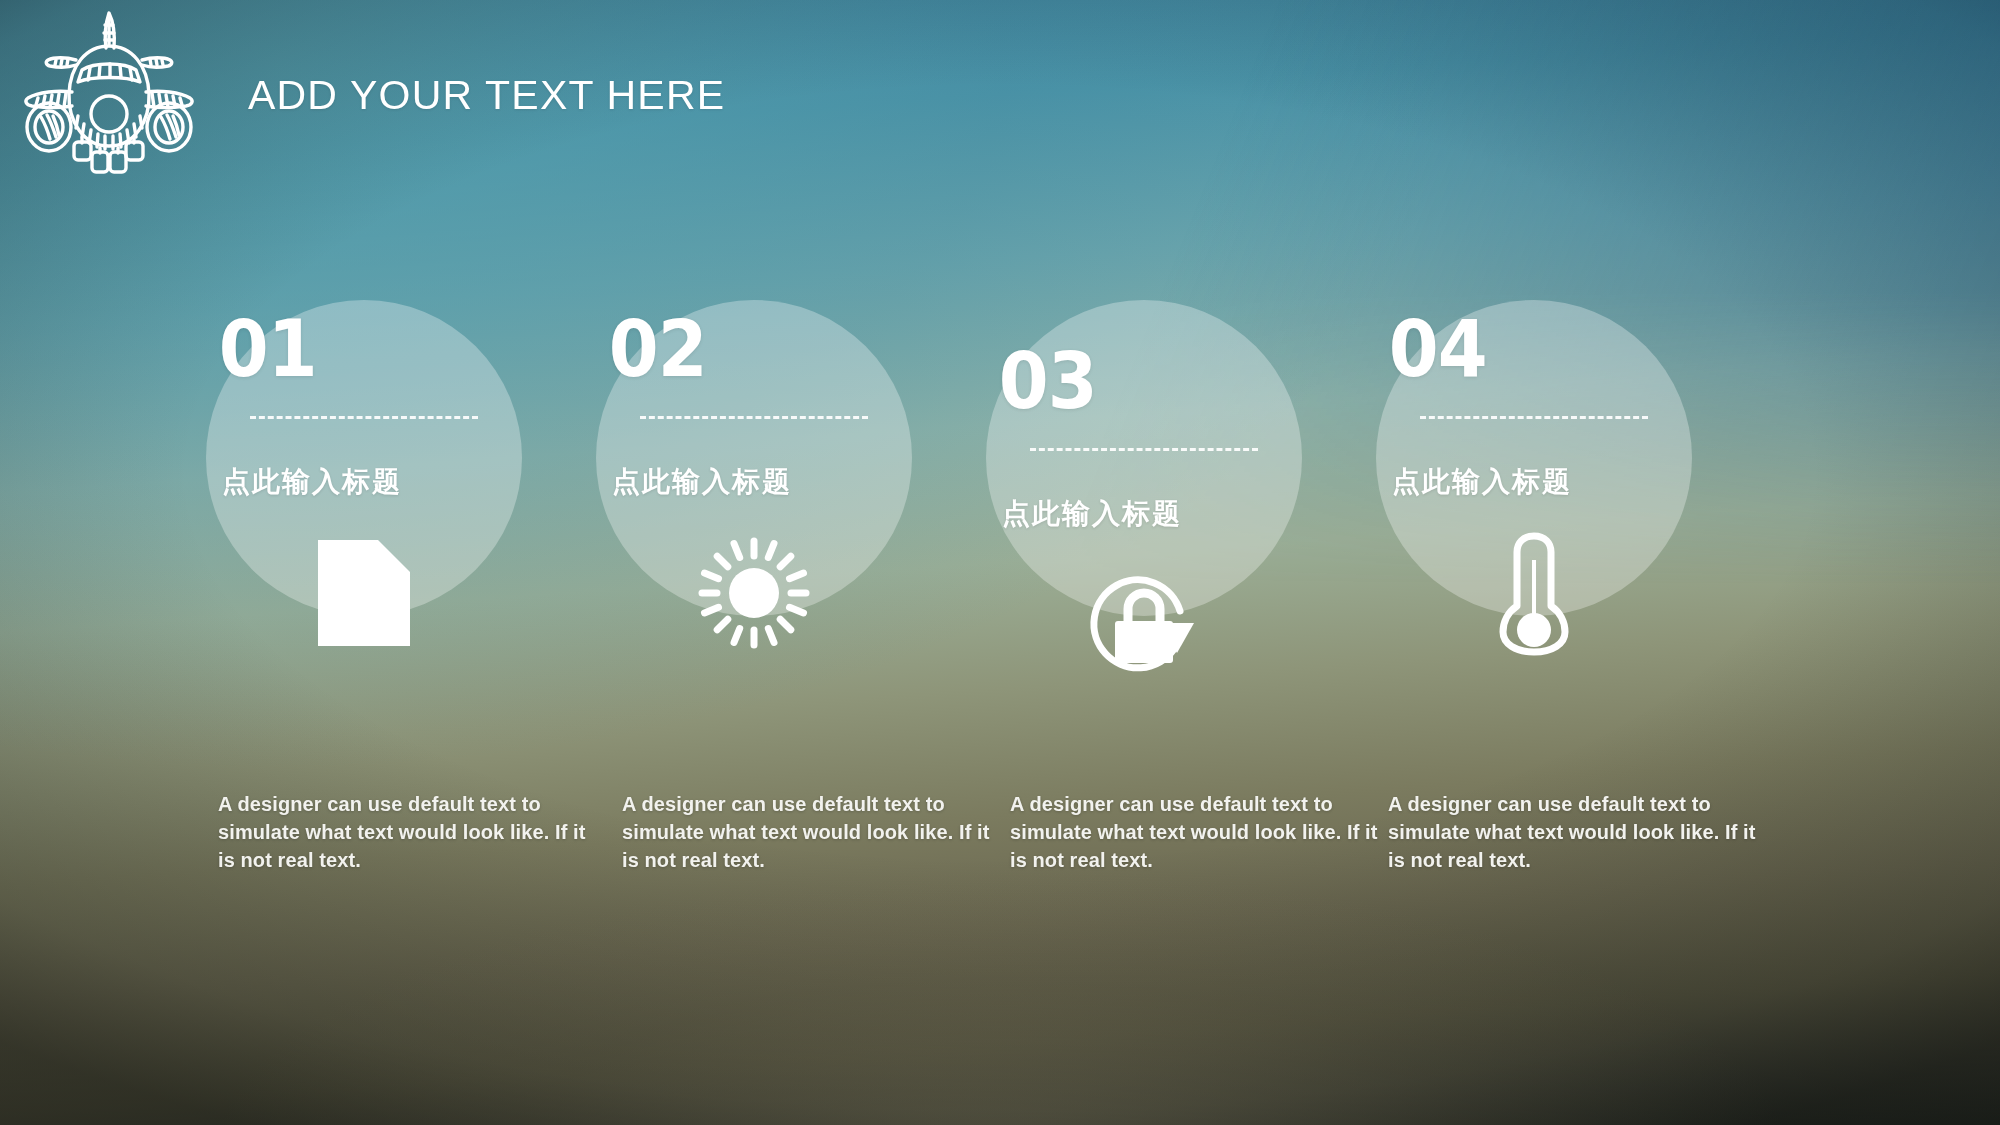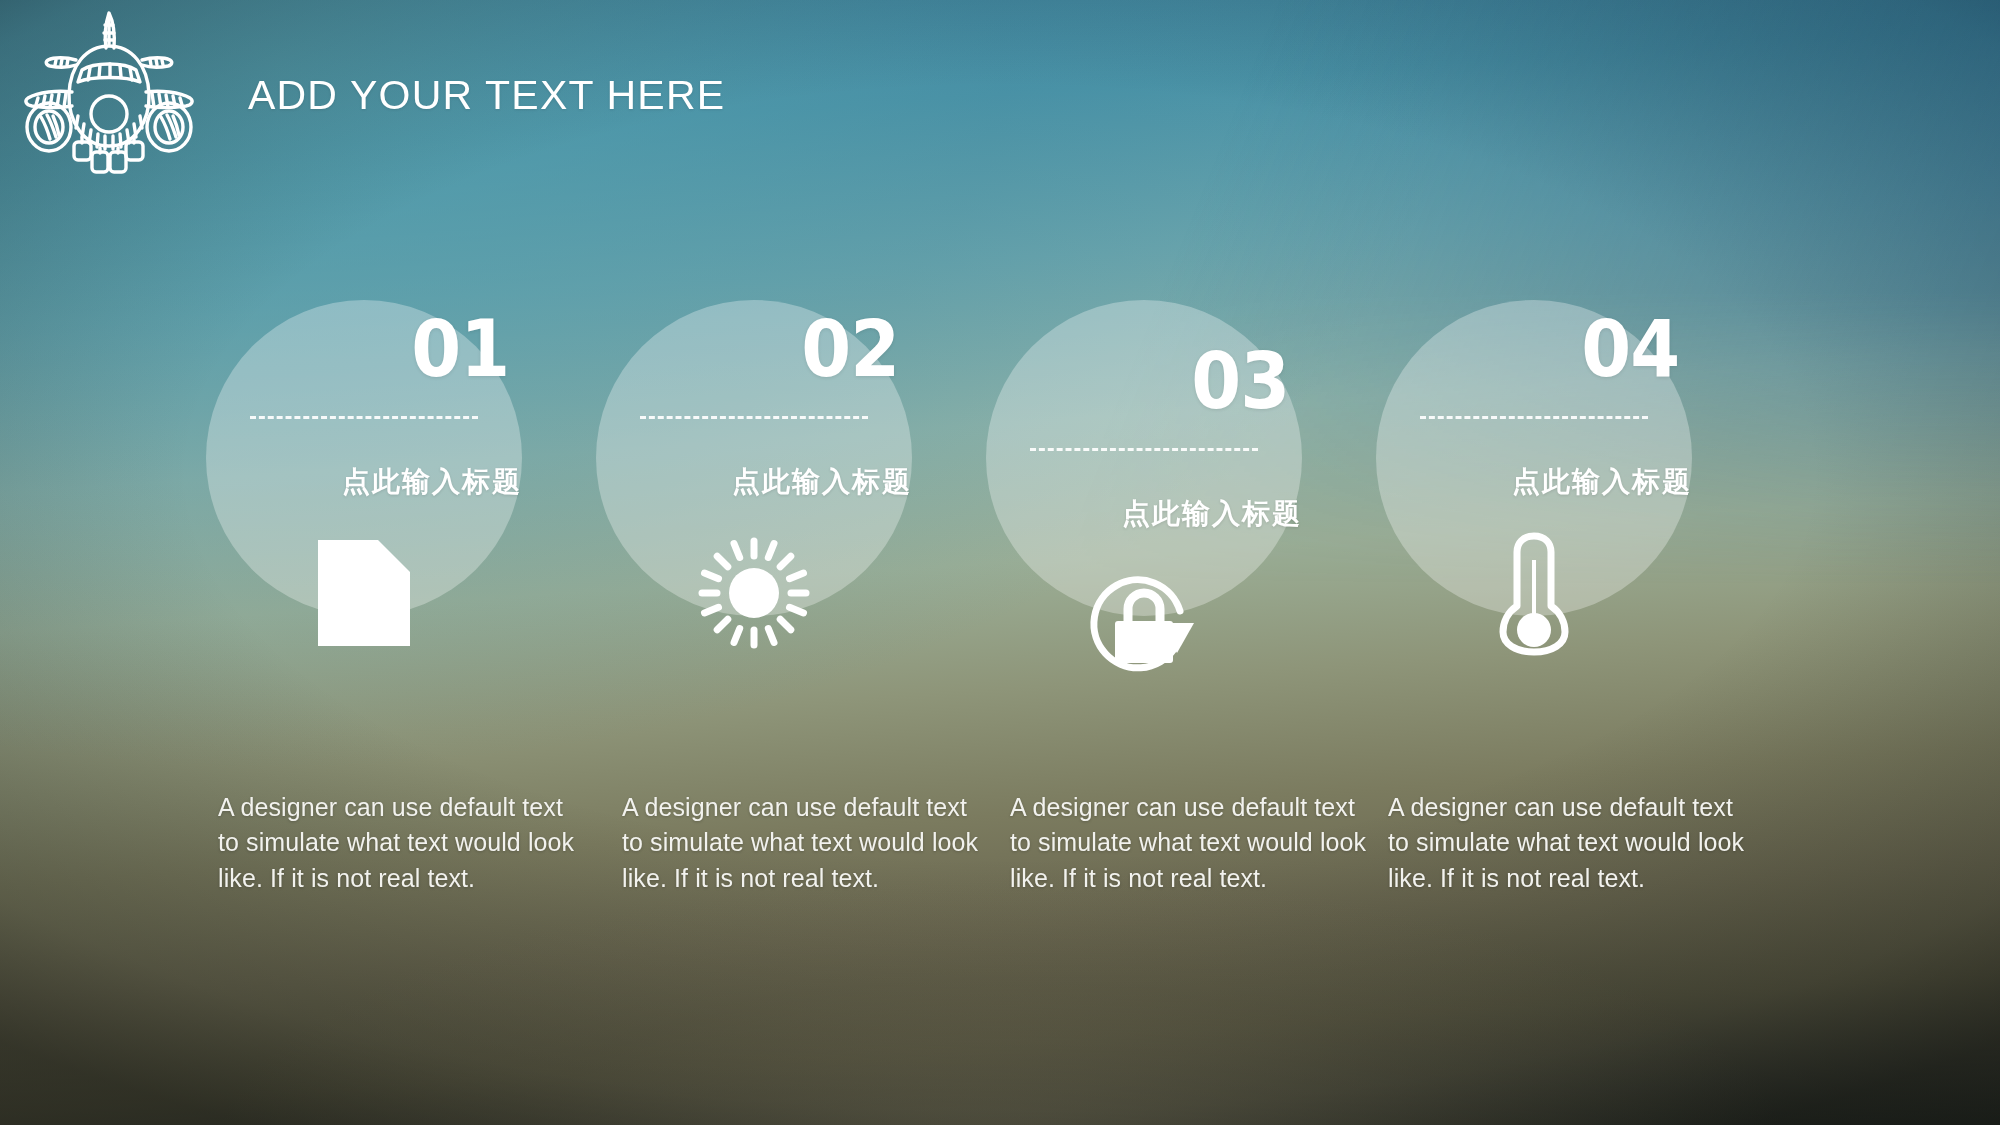--- a/index.html
+++ b/index.html
@@ -51,50 +51,50 @@
 
   
   #circles{position:absolute;left:0;top:0;width:2000px;height:1125px;}
   .circle{
     position:absolute;width:316px;height:316px;border-radius:50%;
     background:rgba(255,255,255,0.30);
     top:300px;
   }
   .card{
     position:absolute;top:300px;width:316px;height:400px;
-    text-align:right;color:#fff;
+    text-align:left;color:#fff;
   }
   .num{
     position:absolute;left:0;right:0;top:10px;
     font-size:78px;font-weight:700;line-height:1;
     letter-spacing:-1px;
     font-family:"DejaVu Sans","Liberation Sans",sans-serif;
     transform:scaleX(0.92);
     text-shadow:0 1px 4px rgba(0,0,0,0.10);
   }
   .divider{
     position:absolute;left:44px;right:44px;top:116px;height:0;
     border-top:3px dashed rgba(255,255,255,0.92);
   }
   .subtitle{
-    position:absolute;left:0;right:0;top:163px;
+    position:absolute;left:16px;right:0;top:163px;
     font-size:28px;font-weight:700;letter-spacing:2px;
     font-family:"DejaVu Sans","Liberation Sans",sans-serif;
     text-shadow:0 1px 3px rgba(0,0,0,0.12);
   }
   .iconwrap{
     position:absolute;left:0;right:0;top:228px;height:130px;
     display:flex;align-items:center;justify-content:center;
   }
 
   
   .para{
     position:absolute;top:790px;width:368px;
-    color:#f2f2ee;font-size:25px;line-height:1.41;
-    font-weight:400;letter-spacing:0.1px;
+    color:#f2f2ee;font-size:20px;line-height:1.41;
+    font-weight:700;letter-spacing:0.1px;
     text-shadow:0 1px 3px rgba(0,0,0,0.22);
   }
 </style>
 </head>
 <body>
 
 <div id="slide">
 
   <div id="vignette"></div>
   <div id="topright"></div>

